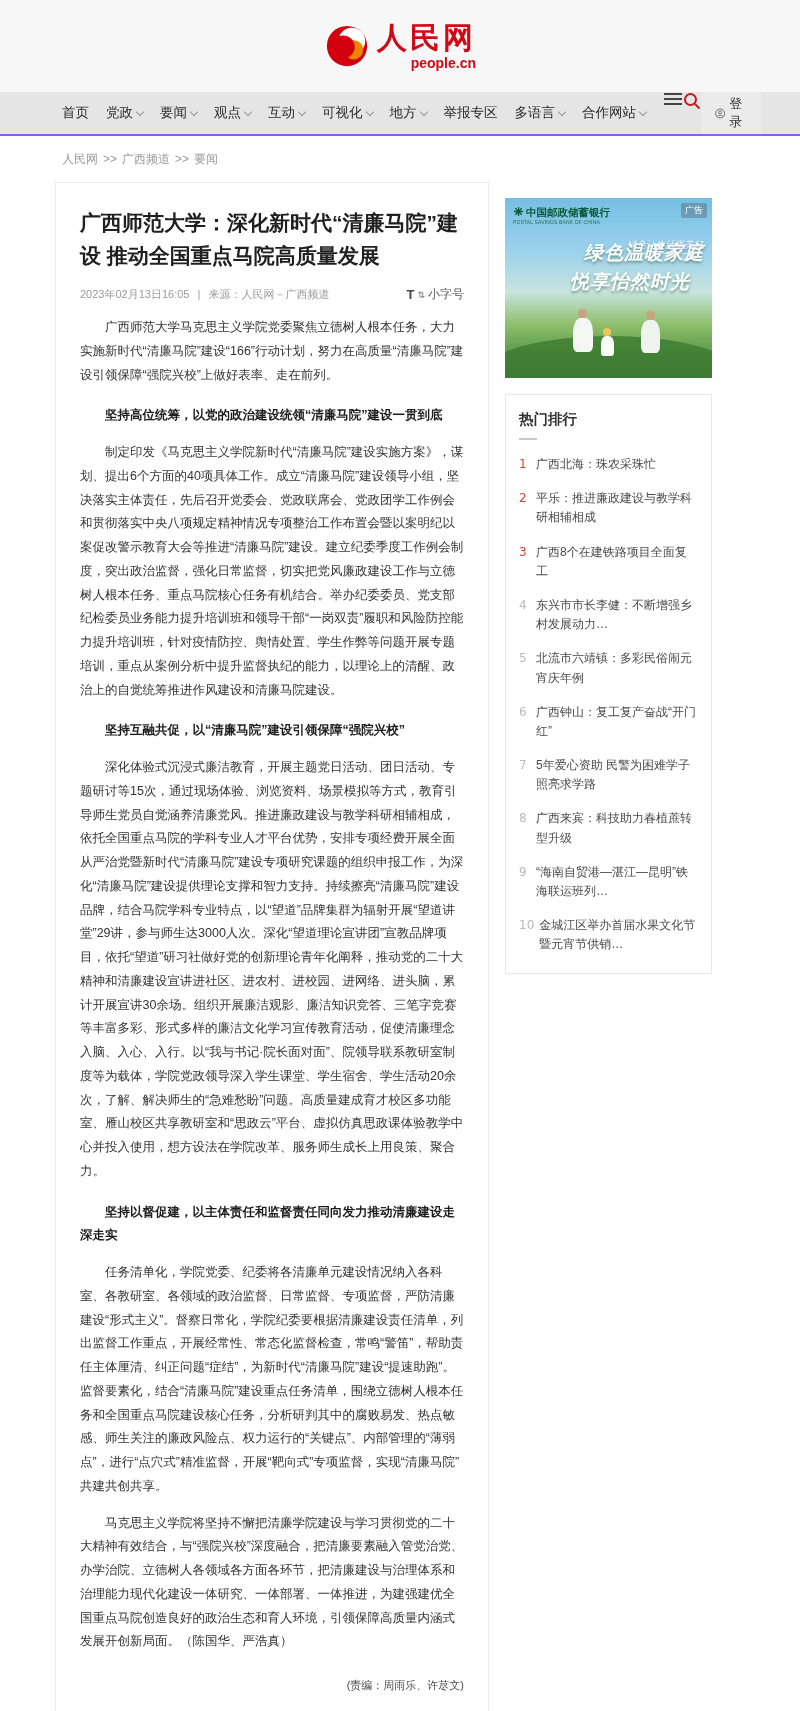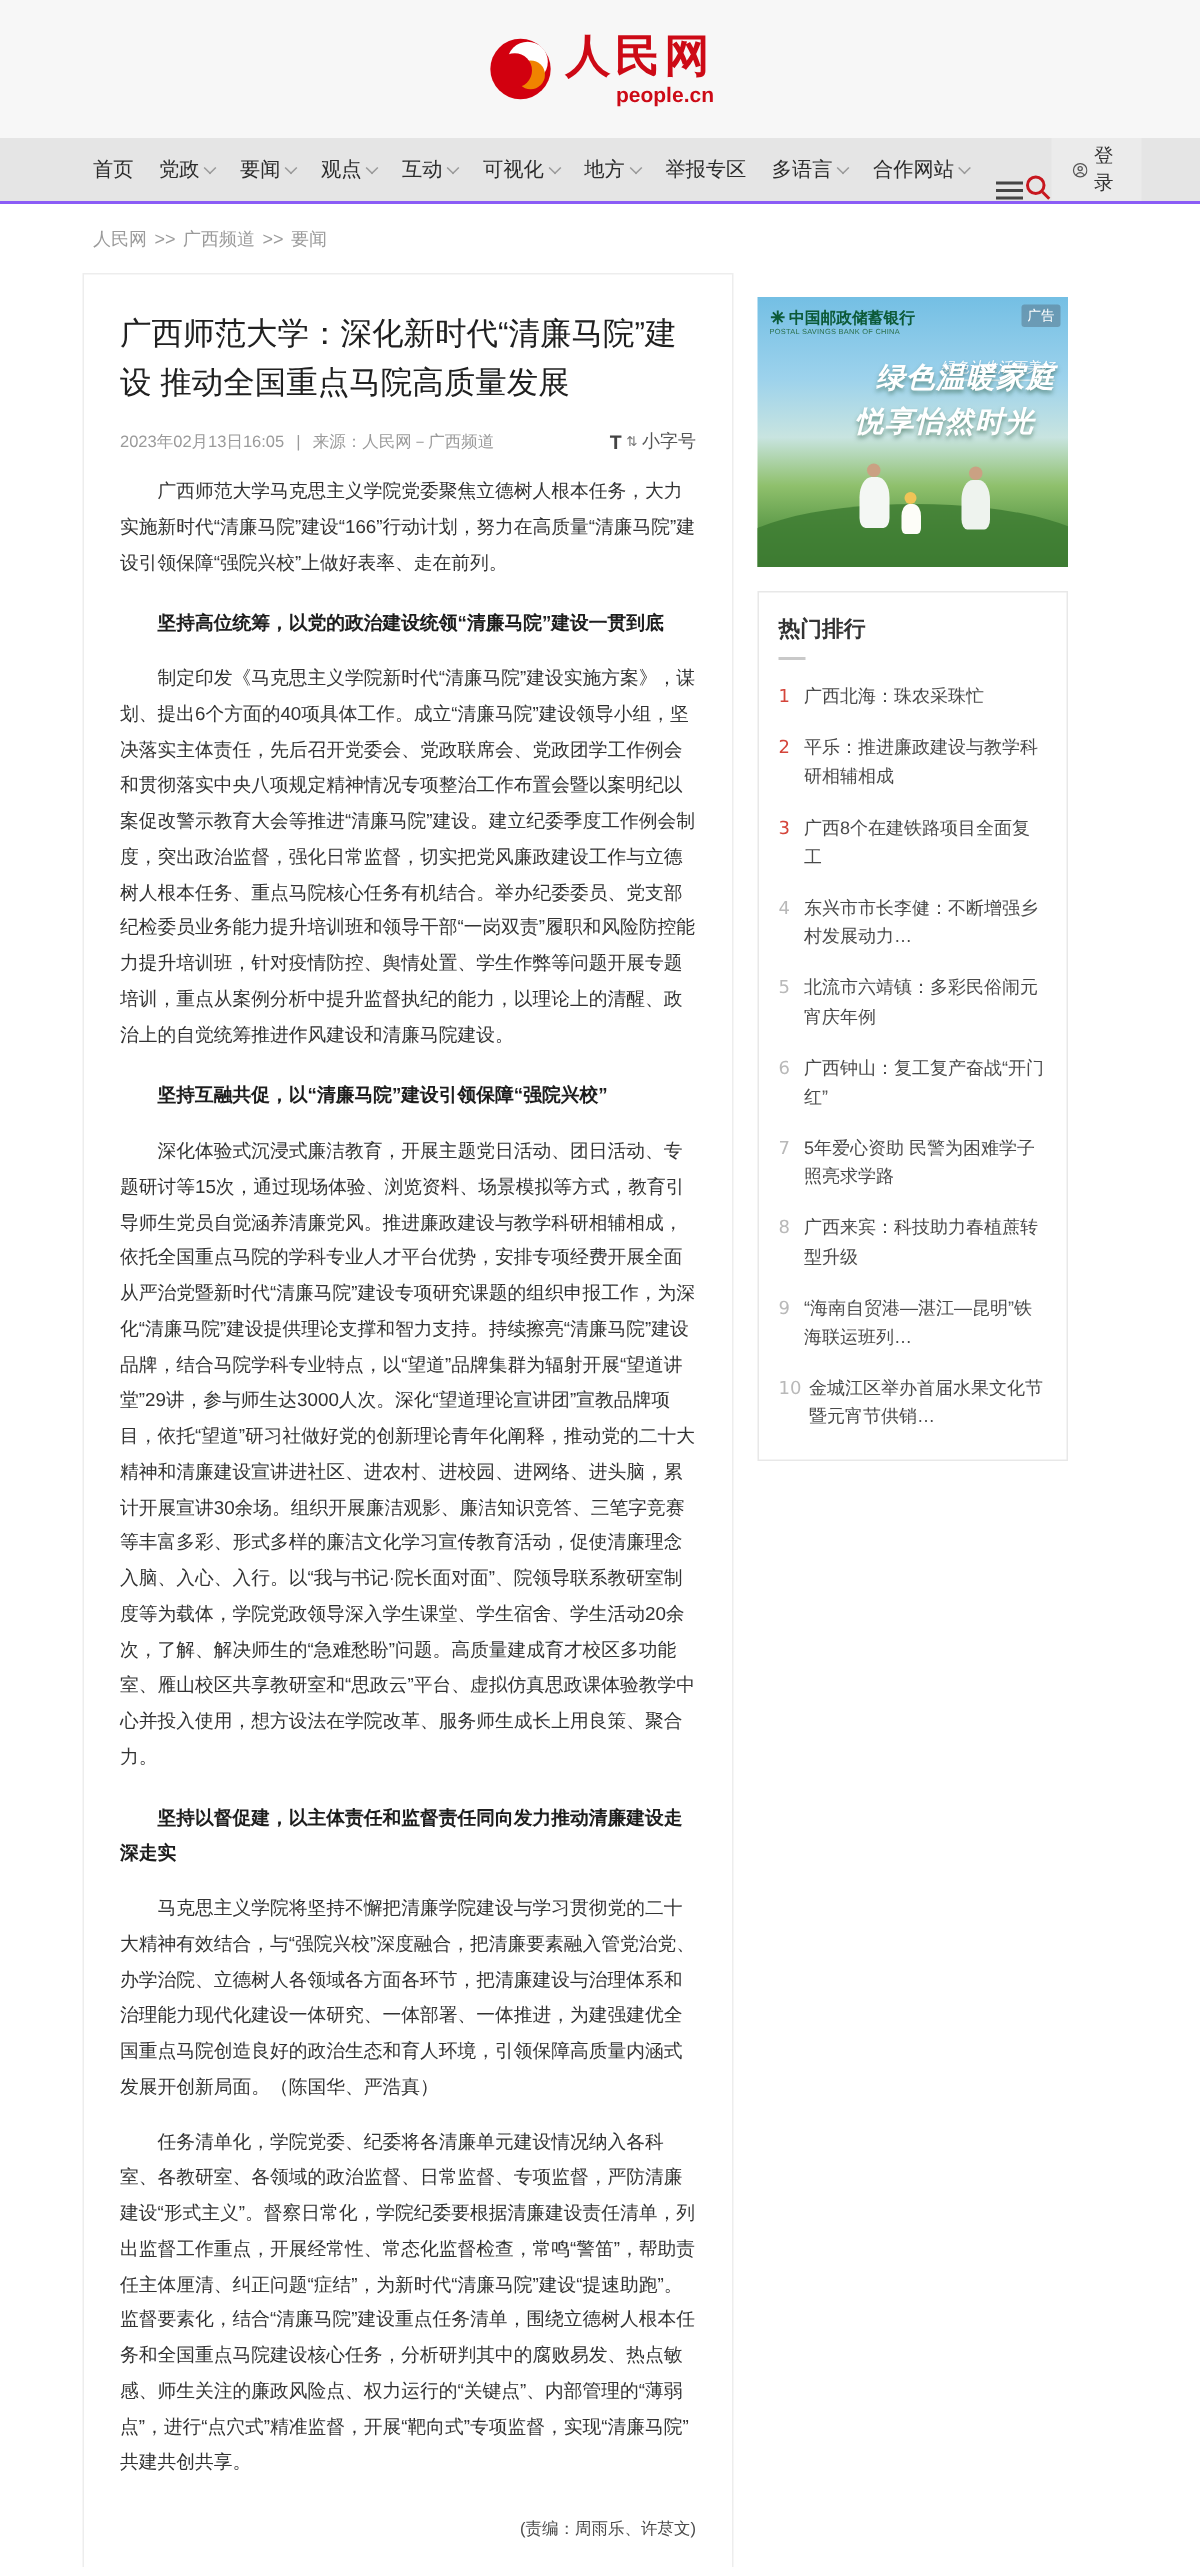--- a/index.html
+++ b/index.html
@@ -35,41 +35,41 @@
     display: flex; align-items: center;
     height: 42px; padding: 0 48px 0 62px; gap: 17px;
     font-size: 13.5px; color: #2b2b2b;
   }
   .nav-item { display: flex; align-items: center; gap: 4px; cursor: pointer; white-space: nowrap; }
   .chev {
     width: 6px; height: 6px;
     border-right: 1.5px solid #999; border-bottom: 1.5px solid #999;
     transform: rotate(45deg); margin-top: -3px; display: inline-block;
   }
-  .nav-right { margin-left: auto; display: flex; align-items: flex-end; }
+  .nav-right { margin-left: auto; display: flex; align-items: flex-start; }
   .icon-btn { cursor: pointer; display: flex; align-items: center; }
   .login-pill {
     background: #ebebeb; height: 42px; padding: 0 14px;
     display: flex; align-items: center; gap: 4px;
     font-size: 13px; color: #333; cursor: pointer;
   }
   
   .breadcrumb { padding: 15px 0 12px 62px; font-size: 12px; color: #9b9b9b; }
   .breadcrumb a { color: #9b9b9b; text-decoration: none; cursor: pointer; }
   .crumb-sep { margin: 0 5px; }
   
   .main { display: flex; align-items: flex-start; gap: 16px; padding: 2px 0 26px 55px; }
   .article-box {
     width: 434px; flex: 0 0 434px;
     border: 1px solid #ededed;
     padding: 18px 24px 26px;
     background: #fff;
   }
   .article-title {
-    font-size: 21px; font-weight: normal; color: #202020;
+    font-size: 21px; font-weight: bold; color: #202020;
     line-height: 1.55; margin: 6px 0 14px;
   }
   .article-meta {
     display: flex; justify-content: space-between; align-items: center;
     font-size: 11px; color: #9a9a9a; margin-bottom: 4px;
   }
   .meta-right { display: flex; align-items: center; gap: 3px; color: #555; font-size: 12px; cursor: pointer; }
   .fs-t { font-weight: bold; font-size: 13px; color: #444; }
   .fs-arrows { font-size: 9px; color: #777; }
   .article-body p {
@@ -233,22 +233,22 @@
         <span>小字号</span>
       </span>
     </div>
     <div class="article-body" id="article-body">
         <p>广西师范大学马克思主义学院党委聚焦立德树人根本任务，大力实施新时代“清廉马院”建设“166”行动计划，努力在高质量“清廉马院”建设引领保障“强院兴校”上做好表率、走在前列。</p>
         <h3>坚持高位统筹，以党的政治建设统领“清廉马院”建设一贯到底</h3>
         <p>制定印发《马克思主义学院新时代“清廉马院”建设实施方案》，谋划、提出6个方面的40项具体工作。成立“清廉马院”建设领导小组，坚决落实主体责任，先后召开党委会、党政联席会、党政团学工作例会和贯彻落实中央八项规定精神情况专项整治工作布置会暨以案明纪以案促改警示教育大会等推进“清廉马院”建设。建立纪委季度工作例会制度，突出政治监督，强化日常监督，切实把党风廉政建设工作与立德树人根本任务、重点马院核心任务有机结合。举办纪委委员、党支部纪检委员业务能力提升培训班和领导干部“一岗双责”履职和风险防控能力提升培训班，针对疫情防控、舆情处置、学生作弊等问题开展专题培训，重点从案例分析中提升监督执纪的能力，以理论上的清醒、政治上的自觉统筹推进作风建设和清廉马院建设。</p>
         <h3>坚持互融共促，以“清廉马院”建设引领保障“强院兴校”</h3>
         <p>深化体验式沉浸式廉洁教育，开展主题党日活动、团日活动、专题研讨等15次，通过现场体验、浏览资料、场景模拟等方式，教育引导师生党员自觉涵养清廉党风。推进廉政建设与教学科研相辅相成，依托全国重点马院的学科专业人才平台优势，安排专项经费开展全面从严治党暨新时代“清廉马院”建设专项研究课题的组织申报工作，为深化“清廉马院”建设提供理论支撑和智力支持。持续擦亮“清廉马院”建设品牌，结合马院学科专业特点，以“望道”品牌集群为辐射开展“望道讲堂”29讲，参与师生达3000人次。深化“望道理论宣讲团”宣教品牌项目，依托“望道”研习社做好党的创新理论青年化阐释，推动党的二十大精神和清廉建设宣讲进社区、进农村、进校园、进网络、进头脑，累计开展宣讲30余场。组织开展廉洁观影、廉洁知识竞答、三笔字竞赛等丰富多彩、形式多样的廉洁文化学习宣传教育活动，促使清廉理念入脑、入心、入行。以“我与书记·院长面对面”、院领导联系教研室制度等为载体，学院党政领导深入学生课堂、学生宿舍、学生活动20余次，了解、解决师生的“急难愁盼”问题。高质量建成育才校区多功能室、雁山校区共享教研室和“思政云”平台、虚拟仿真思政课体验教学中心并投入使用，想方设法在学院改革、服务师生成长上用良策、聚合力。</p>
         <h3>坚持以督促建，以主体责任和监督责任同向发力推动清廉建设走深走实</h3>
+        <p>任务清单化，学院党委、纪委将各清廉单元建设情况纳入各科室、各教研室、各领域的政治监督、日常监督、专项监督，严防清廉建设“形式主义”。督察日常化，学院纪委要根据清廉建设责任清单，列出监督工作重点，开展经常性、常态化监督检查，常鸣“警笛”，帮助责任主体厘清、纠正问题“症结”，为新时代“清廉马院”建设“提速助跑”。监督要素化，结合“清廉马院”建设重点任务清单，围绕立德树人根本任务和全国重点马院建设核心任务，分析研判其中的腐败易发、热点敏感、师生关注的廉政风险点、权力运行的“关键点”、内部管理的“薄弱点”，进行“点穴式”精准监督，开展“靶向式”专项监督，实现“清廉马院”共建共创共享。</p>
         <p>马克思主义学院将坚持不懈把清廉学院建设与学习贯彻党的二十大精神有效结合，与“强院兴校”深度融合，把清廉要素融入管党治党、办学治院、立德树人各领域各方面各环节，把清廉建设与治理体系和治理能力现代化建设一体研究、一体部署、一体推进，为建强建优全国重点马院创造良好的政治生态和育人环境，引领保障高质量内涵式发展开创新局面。（陈国华、严浩真）</p>
-        <p>任务清单化，学院党委、纪委将各清廉单元建设情况纳入各科室、各教研室、各领域的政治监督、日常监督、专项监督，严防清廉建设“形式主义”。督察日常化，学院纪委要根据清廉建设责任清单，列出监督工作重点，开展经常性、常态化监督检查，常鸣“警笛”，帮助责任主体厘清、纠正问题“症结”，为新时代“清廉马院”建设“提速助跑”。监督要素化，结合“清廉马院”建设重点任务清单，围绕立德树人根本任务和全国重点马院建设核心任务，分析研判其中的腐败易发、热点敏感、师生关注的廉政风险点、权力运行的“关键点”、内部管理的“薄弱点”，进行“点穴式”精准监督，开展“靶向式”专项监督，实现“清廉马院”共建共创共享。</p>
       </div>
     <div class="editor-note">(责编：周雨乐、许荩文)</div>
   </div>
 
   <aside class="sidebar">
 
     <div class="ad-banner">
       <div class="ad-bank">
         <div class="ad-bank-name">
           <svg width="11" height="11" viewBox="0 0 12 12">

